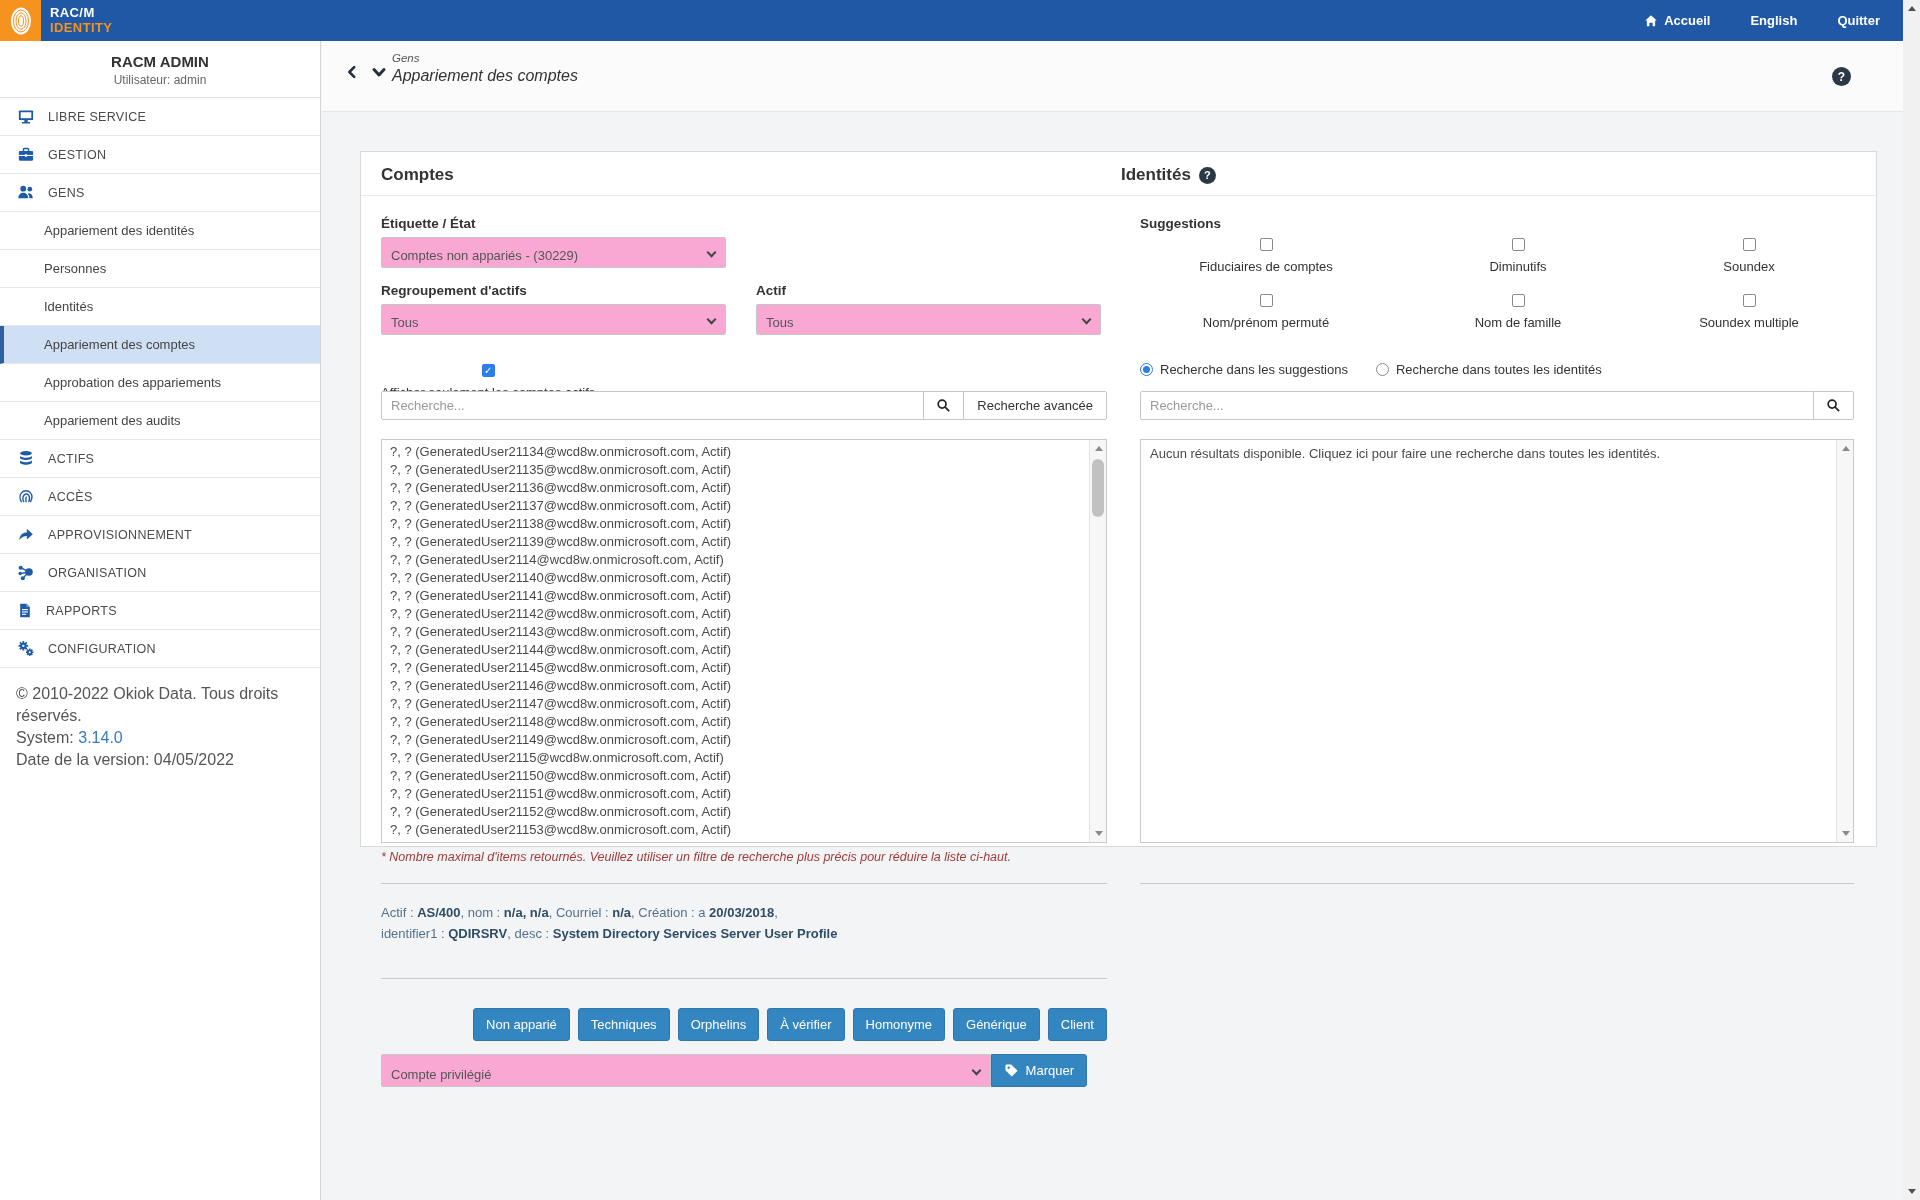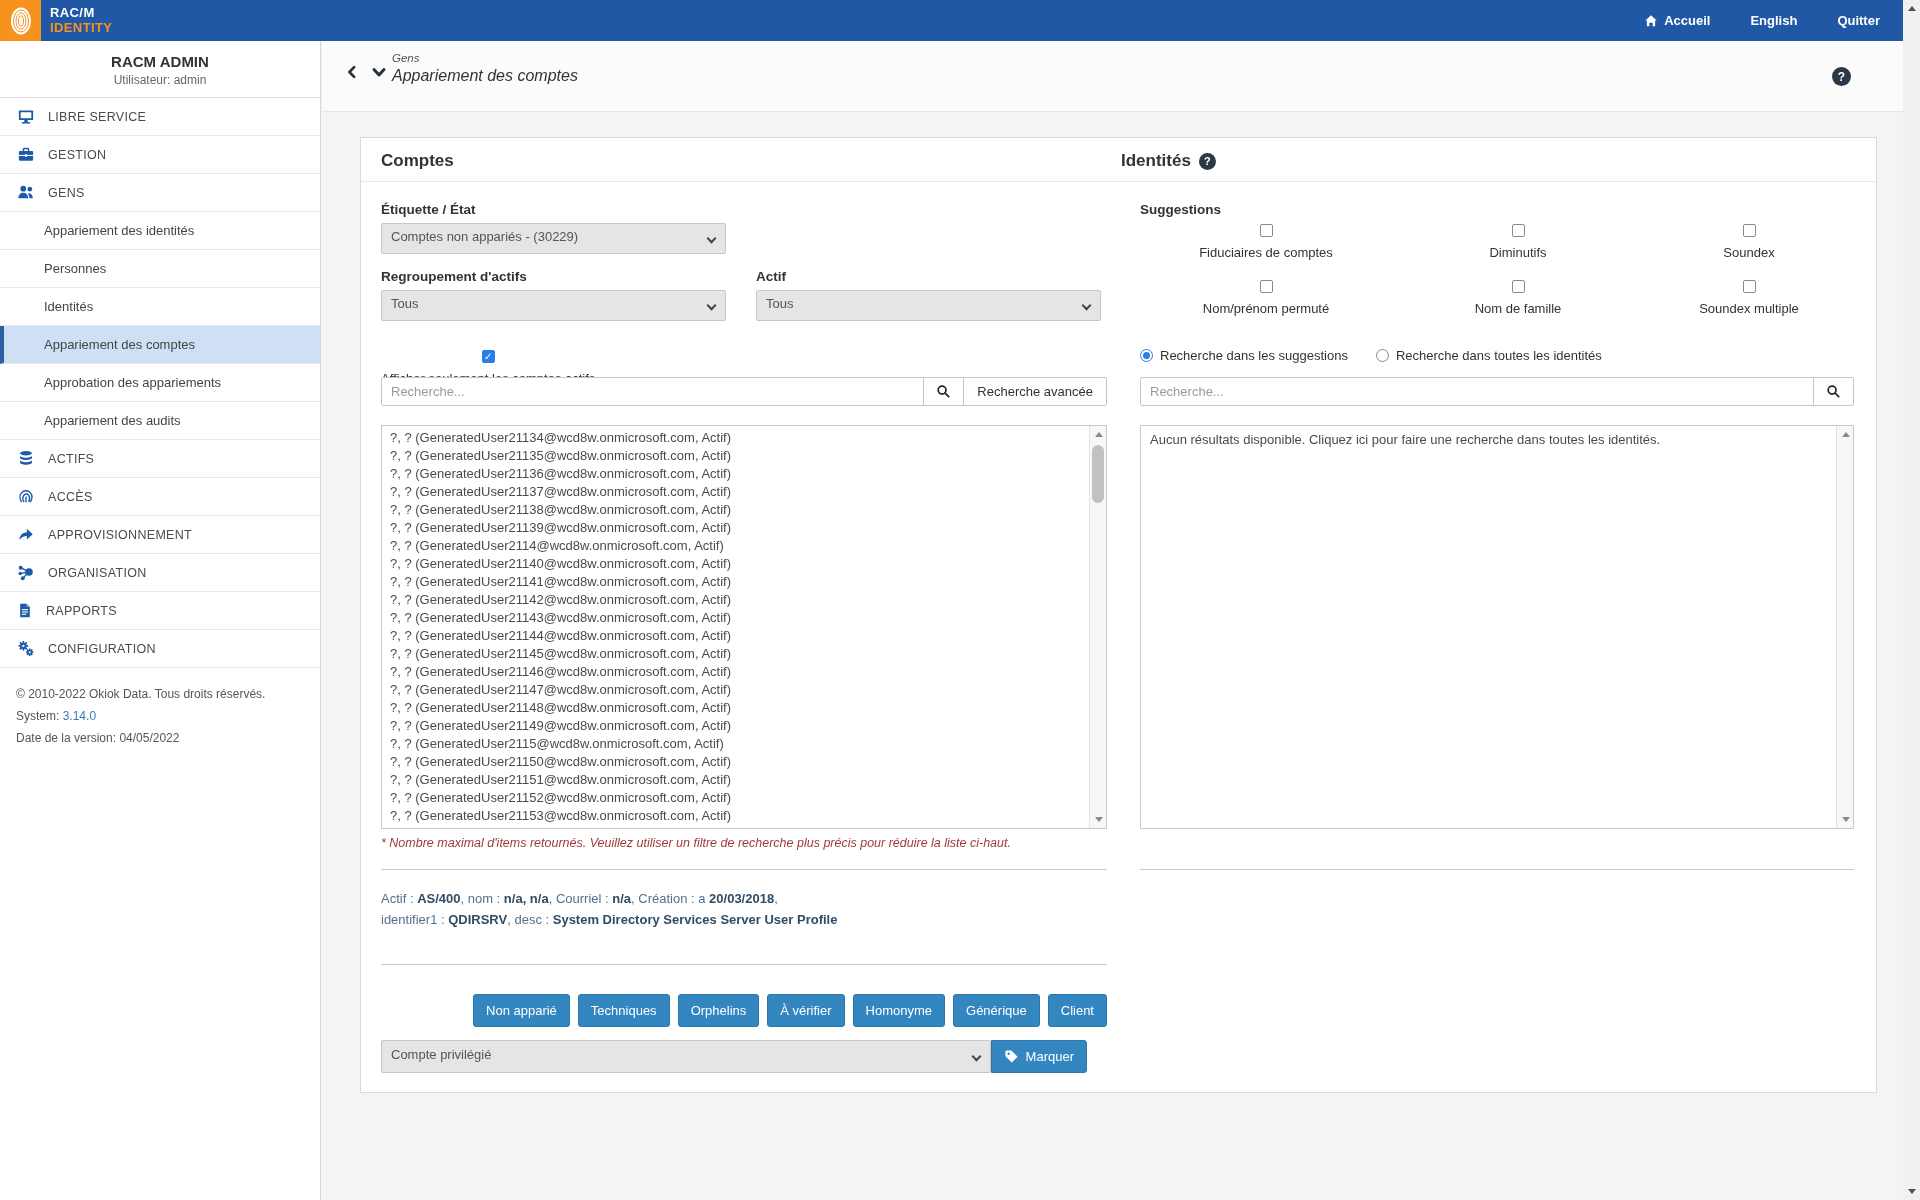--- a/index.html
+++ b/index.html
@@ -27,40 +27,40 @@
   .sidebar { position:absolute; left:0; top:41px; width:321px; height:1159px; background:#fff; border-right:1px solid #d5d6d8; }
   .side-user { padding:12px 8px 10px; border-bottom:1px solid #e2e2e2; text-align:center; }
   .side-user .name { font-size:15px; font-weight:bold; color:#333; }
   .side-user .sub { font-size:12px; color:#666; margin-top:3px; }
   .side-item { height:38px; display:flex; align-items:center; border-bottom:1px solid #e8e8e8; cursor:pointer; position:relative; }
   .side-item.top { padding-left:17px; }
   .side-item.top .lbl { font-size:12.5px; color:#4b4b4b; letter-spacing:.3px; margin-left:13px; }
   .side-item.sub { padding-left:44px; }
   .side-item.sub .lbl { font-size:13px; color:#444; }
   .side-item.active { background:#cfe0f4; border-left:4px solid #2e5fa3; padding-left:40px; }
-  .side-footer { padding:15px 16px; font-size:12px; color:#555; line-height:22px; }
+  .side-footer { padding:15px 16px; font-size:16px; color:#555; line-height:22px; }
   .side-footer .ver-link { color:#3879bd; cursor:pointer; }
 
   
   .crumb-band { position:absolute; left:322px; top:41px; width:1581px; height:71px; background:#fbfbfc; border-bottom:1px solid #e6e6e8; }
   .crumb-chevrons { position:absolute; left:23px; top:23px; display:flex; gap:12px; align-items:center; }
   .crumb-texts { position:absolute; left:70px; top:11px; }
   .crumb-section { font-size:11.5px; font-style:italic; color:#555; }
   .crumb-page { font-size:16px; font-style:italic; color:#333; margin-top:3px; }
   .help-circle { width:19px; height:19px; border-radius:50%; background:#2b3947; color:#fff; font-size:12px; font-weight:bold; display:flex; align-items:center; justify-content:center; cursor:pointer; }
   .band-help { position:absolute; right:52px; top:26px; }
 
   
-  .panel { position:absolute; left:360px; top:137px; width:1517px; height:956px; background:#fff; border:1px solid #d9d9d9; }
+  .panel { position:absolute; left:360px; top:151px; width:1517px; height:696px; background:#fff; border:1px solid #d9d9d9; }
   .panel-title { position:absolute; top:13px; font-size:17px; font-weight:600; color:#333; display:flex; align-items:center; gap:8px; }
   .panel-hr { position:absolute; left:0; top:43px; width:100%; border-top:1px solid #e8e8e8; }
   .col-hr { position:absolute; border-top:1px solid #c9c9c9; }
 
   .f-label { position:absolute; font-size:13.5px; font-weight:bold; color:#333; }
-  .sel { position:absolute; height:31px; background:#e5e5e5; border:1px solid #c6c6c6; border-radius:2px; display:flex; align-items:center; padding:0 26px 4px 9px; font-size:13px; color:#555; cursor:pointer; }
+  .sel { position:absolute; height:31px; background:#f9a8d4; border:1px solid #c6c6c6; border-radius:2px; display:flex; align-items:flex-end; padding:0 26px 4px 9px; font-size:13px; color:#555; cursor:pointer; }
   .sel .chev { position:absolute; right:10px; top:11px; width:7px; height:7px; border-right:2px solid #444; border-bottom:2px solid #444; transform:rotate(45deg); }
 
   .cb { width:13px; height:13px; border:1px solid #8a8a8a; border-radius:2px; background:#fff; display:inline-flex; align-items:center; justify-content:center; flex:none; cursor:pointer; }
   .cb.checked { background:#2b7de9; border-color:#2b7de9; color:#fff; font-size:10px; font-weight:bold; line-height:1; }
   .cb-row { display:flex; align-items:center; gap:8px; font-size:13px; color:#333;flex-direction:column; }
 
   .radio { width:13px; height:13px; border:1px solid #8a8a8a; border-radius:50%; background:#fff; display:inline-flex; align-items:center; justify-content:center; flex:none; cursor:pointer; }
   .radio.sel-on { border-color:#2b7de9; }
   .radio.sel-on::after { content:""; width:7px; height:7px; border-radius:50%; background:#2b7de9; }
 

